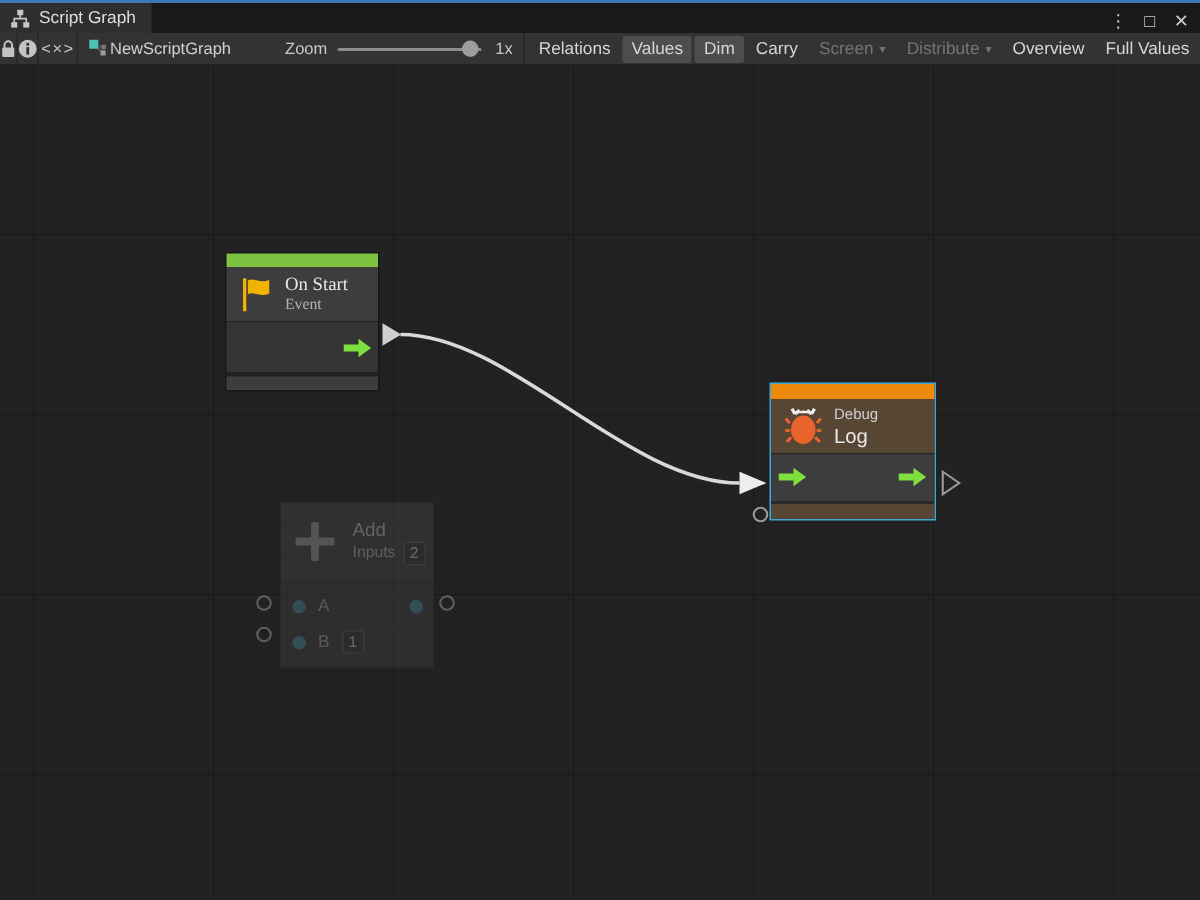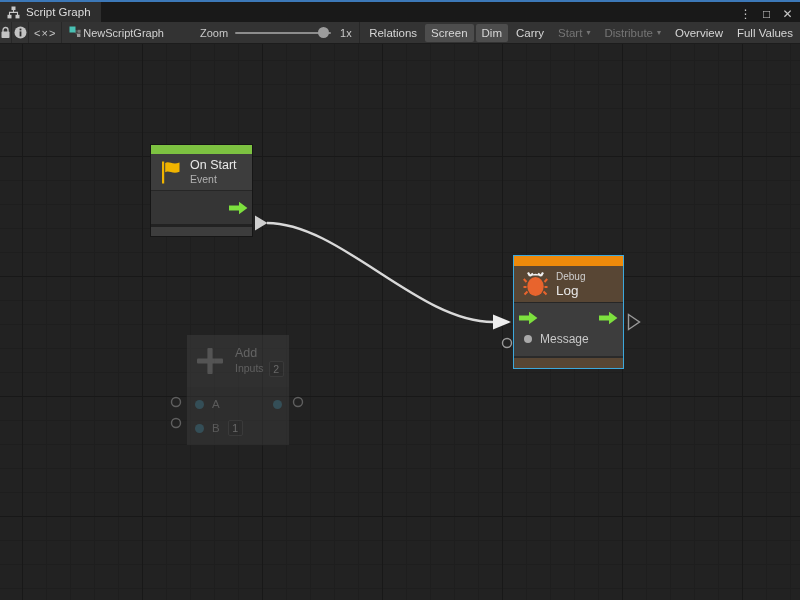--- a/index.html
+++ b/index.html
@@ -57,21 +57,21 @@
   .node { position:absolute; border:1px solid #161616; background:#222; }
   .node .colorbar { height:9px; }
   .node .header { display:flex; align-items:center; gap:8px; padding:4px 8px 4px 9px; }
   .node .titles { display:flex; flex-direction:column; justify-content:center; }
   .node .title { color:#e8e8e8; font-size:12.5px; line-height:15px; white-space:nowrap; }
   .node .subtitle { color:#b2b2b2; font-size:10.5px; line-height:13px; white-space:nowrap; }
   .node .category { color:#cfcfcf; font-size:10px; line-height:13px; white-space:nowrap; }
   .node .footer { height:9px; margin-top:3px; }
 
   
-  .node.on-start { left:150px; top:100px; width:103px; }
+  .node.on-start { left:150px; top:124px; width:103px;font-family:Liberation Serif, serif; }
   .node.on-start .colorbar { background:#7dc241; }
   .node.on-start .header { background:#3d3d3d; height:37px; border-bottom:1px solid #262626; }
   .node.on-start .body { background:#353535; height:33px; display:flex; align-items:center; justify-content:flex-end; padding-right:4px; }
   .node.on-start .footer { background:#3d3d3d; }
 
   
   .node.debug-log { left:513px; top:211px; width:111px; border:1.5px solid #3da8dc; background:#2a2a2a; }
   .node.debug-log .colorbar { background:#ee8a0b; height:10px; }
   .node.debug-log .header { background:#584634; height:37px; border-bottom:1px solid #262626; }
   .node.debug-log .body { background:#3d3d3d; padding:5px 5px 6px 5px; }
@@ -158,30 +158,30 @@
       <span class="tb-zoom-value">1x</span>
     </div>
 
     <div class="tb-sep"></div>
 
     <div class="tb-buttons">
       <div class="tb-btn">
           <span>Relations</span>
         </div>
       <div class="tb-btn active">
-          <span>Screen</span>
+          <span>Values</span>
         </div>
       <div class="tb-btn active">
           <span>Dim</span>
         </div>
       <div class="tb-btn">
           <span>Carry</span>
         </div>
       <div class="tb-btn disabled">
-        <span>Start</span>
+        <span>Screen</span>
         <span class="dd-arrow">▾</span>
       </div>
       <div class="tb-btn disabled">
         <span>Distribute</span>
         <span class="dd-arrow">▾</span>
       </div>
       <div class="tb-btn">
           <span>Overview</span>
         </div>
       <div class="tb-btn">
@@ -253,24 +253,20 @@
             <svg class="exec-arrow" width="19" height="14" viewBox="0 0 19 14">
               <path d="M0 4.6 h10 V0.8 L18.4 7 L10 13.2 V9.4 h-10 Z" fill="#7de03e"></path>
             </svg>
           </span>
           <span style="display:flex;">
             <svg class="exec-arrow" width="19" height="14" viewBox="0 0 19 14">
               <path d="M0 4.6 h10 V0.8 L18.4 7 L10 13.2 V9.4 h-10 Z" fill="#7de03e"></path>
             </svg>
           </span>
         </div>
-        <div class="msg-row">
-          <span class="port-dot gray"></span>
-          <span class="msg-label">Message</span>
-        </div>
       </div>
       <div class="footer"></div>
     </div>
 
     <div class="node add-node">
       <div class="header">
         <span style="display:flex;">
           <svg width="32" height="32" viewBox="0 0 32 32">
             <rect x="13.4" y="3" width="5.2" height="26" rx="1" fill="#999999"></rect>
             <rect x="3" y="13.4" width="26" height="5.2" rx="1" fill="#999999"></rect>

